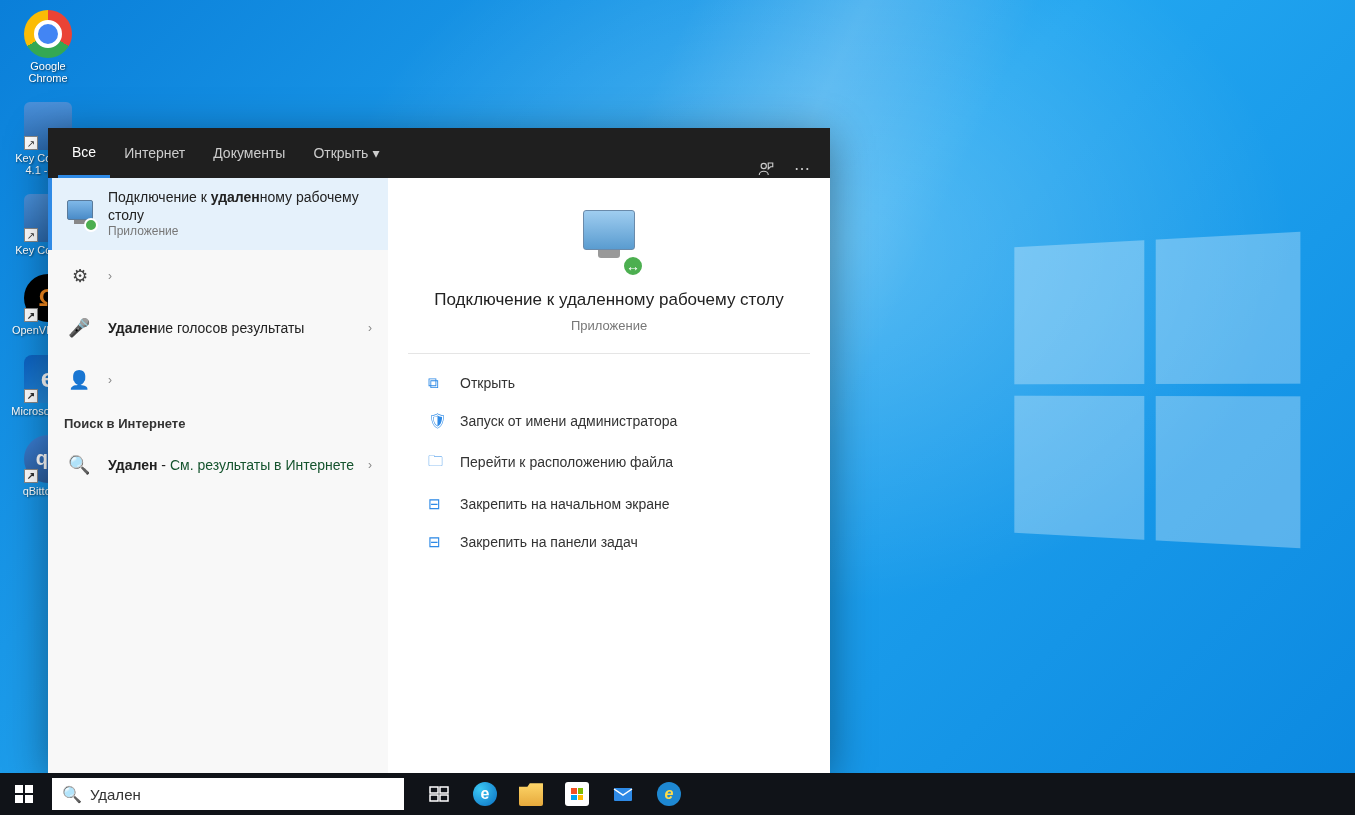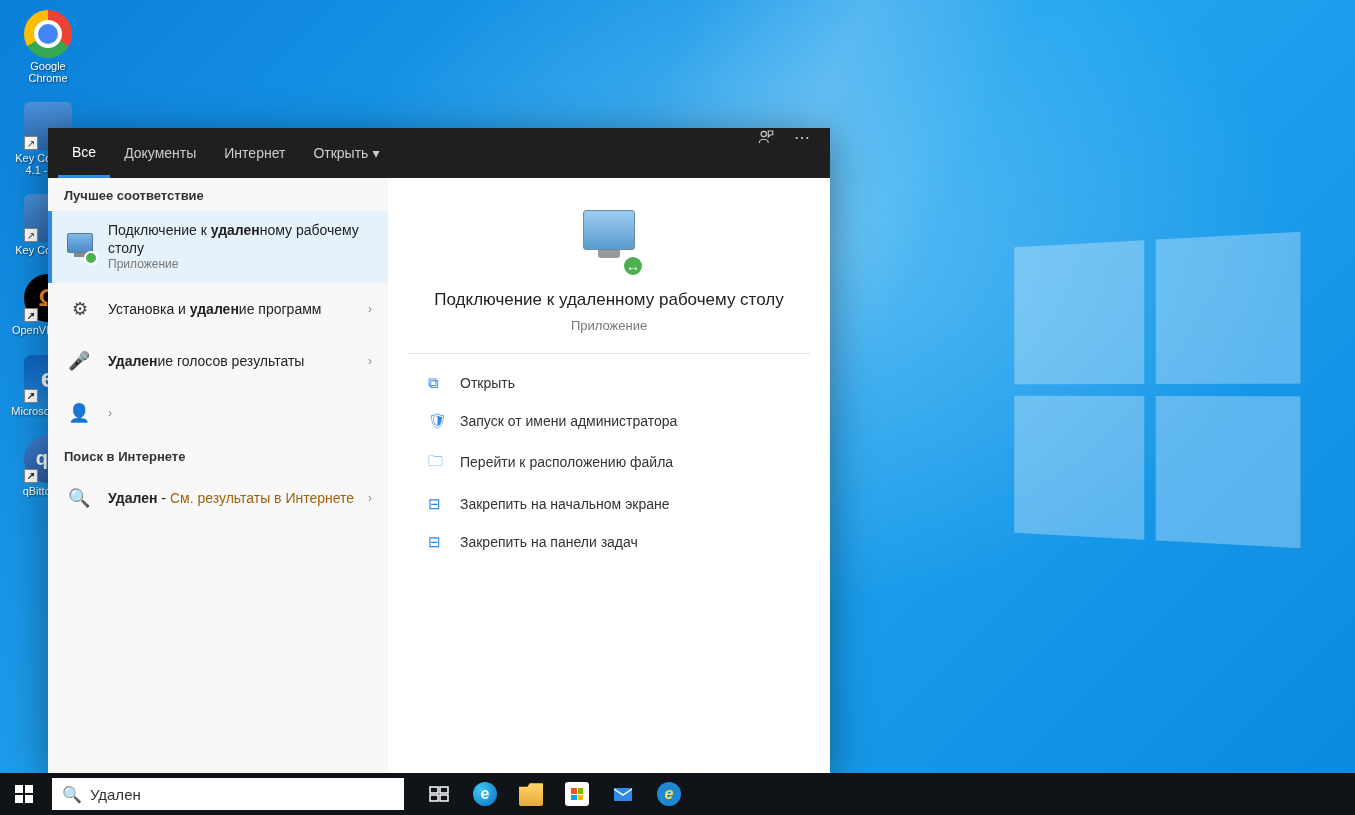--- a/index.html
+++ b/index.html
@@ -39,21 +39,21 @@
 .ic-ovpn { background:#000; border-radius:50%; display:flex;align-items:center;justify-content:center;color:#f78b1f;font-weight:bold;font-size:24px; }
 .ic-qb { background: linear-gradient(#3a7fd5,#2c5fa0); border-radius:50%; display:flex;align-items:center;justify-content:center;color:#fff;font-size:20px;font-weight:bold; }
 .shortcut-arrow { position:absolute; left:0; bottom:0; width:14px; height:14px; background:#fff; border:1px solid #888; display:flex;align-items:center;justify-content:center;font-size:10px;color:#333; }
 
 
 .search-panel {
   position: absolute; left: 48px; top: 128px; width: 782px; height: 645px;
   background: #fff; box-shadow: 0 8px 40px rgba(0,0,0,0.4);
   display: flex; flex-direction: column;
 }
-.sp-tabs { height: 50px; background: #1f1f1f; display: flex; align-items: flex-start; color: #ccc; font-size: 14px; padding: 0 10px; }
+.sp-tabs { height: 50px; background: #1f1f1f; display: flex; align-items: flex-end; color: #ccc; font-size: 14px; padding: 0 10px; }
 .sp-tab { padding: 0 14px; height: 100%; display: flex; align-items: center; cursor: pointer; gap:4px; }
 .sp-tab.active { color: #fff; border-bottom: 3px solid #2e8ae6; }
 .sp-tabs .spacer { flex: 1; }
 .sp-icnbtn { width: 36px; display:flex; justify-content:center; cursor:pointer; font-size:16px; }
 
 .sp-body { flex:1; display:flex; overflow:hidden; }
 .sp-left { width: 340px; background: #f8f8f8; display:flex; flex-direction:column; overflow-y:auto; }
 .sp-right { flex:1; background:#fff; display:flex; flex-direction:column; }
 
 .sect-hdr { padding: 10px 16px 8px; font-size: 13px; color:#333; font-weight:600; }
@@ -140,78 +140,76 @@
     </div>
     <div class="dicon">
       <div class="box ic-qb">qb<div class="shortcut-arrow">↗</div></div>
       <div class="lbl">qBittorrent</div>
     </div>
   </div>
 
   <div class="search-panel">
     <div class="sp-tabs">
       <div class="sp-tab active">Все</div>
+      <div class="sp-tab">Интернет</div>
       <div class="sp-tab">Документы</div>
-      <div class="sp-tab">Интернет</div>
       <div class="sp-tab">
           <span>Открыть</span> 
           <span>▾</span>
         </div>
       <div class="spacer"></div>
       <div class="sp-icnbtn">
         <svg width="18" height="18" viewBox="0 0 24 24" fill="none" stroke="#ccc" stroke-width="1.5">
             <circle cx="9" cy="8" r="3.5"></circle>
             <path d="M3 20c0-3 3-5 6-5s6 2 6 5"></path>
             <path d="M15 4l6 0 0 5-3 0-3 3z"></path>
           </svg>
       </div>
       <div class="sp-icnbtn">
           <span>⋯</span>
         </div>
     </div>
 
     <div class="sp-body">
       <div class="sp-left">
-        <div class="sect-hdr">Лучшее соответствие</div>
         <div class="result-item selected">
           <div class="ricon">
             <div class="rdc-mini">
                 <div class="mon"></div>
                 <div class="base"></div>
                 <div class="badge"></div>
               </div>
           </div>
           <div class="rtext">
             <span>Подключение к </span><span class="hl">удален</span><span>ному рабочему столу</span>
             <div class="sub">Приложение</div>
           </div>
         </div>
 
 
         <div class="result-item">
           <div class="ricon">⚙</div>
-          <div class="rtext"><span>Установка и </span><span class="hl">удален</span><span>ие программ</span></div>
           <div class="chev">›</div>
         </div>
 
         <div class="result-item">
           <div class="ricon">🎤</div>
           <div class="rtext"><span></span><span class="hl">Удален</span><span>ие голосов результаты</span></div>
           <div class="chev">›</div>
         </div>
 
         <div class="result-item">
           <div class="ricon">👤</div>
           <div class="chev">›</div>
         </div>
 
         <div class="sect-hdr">Поиск в Интернете</div>
         <div class="result-item">
           <div class="ricon">🔍</div>
-          <div class="rtext"><span class="hl">Удален</span><span> - </span><span style="color:#a16207">См. результаты в Интернете</span></div>
+          <div class="rtext"><span class="hl">Удален</span><span> - </span><span style="color:#14532d">См. результаты в Интернете</span></div>
           <div class="chev">›</div>
         </div>
       </div>
 
       <div class="sp-right">
         <div class="hero">
           <div class="rdc-big">
             <div class="mon"></div>
               <div class="base"></div>
               <div class="badge">↔</div>

